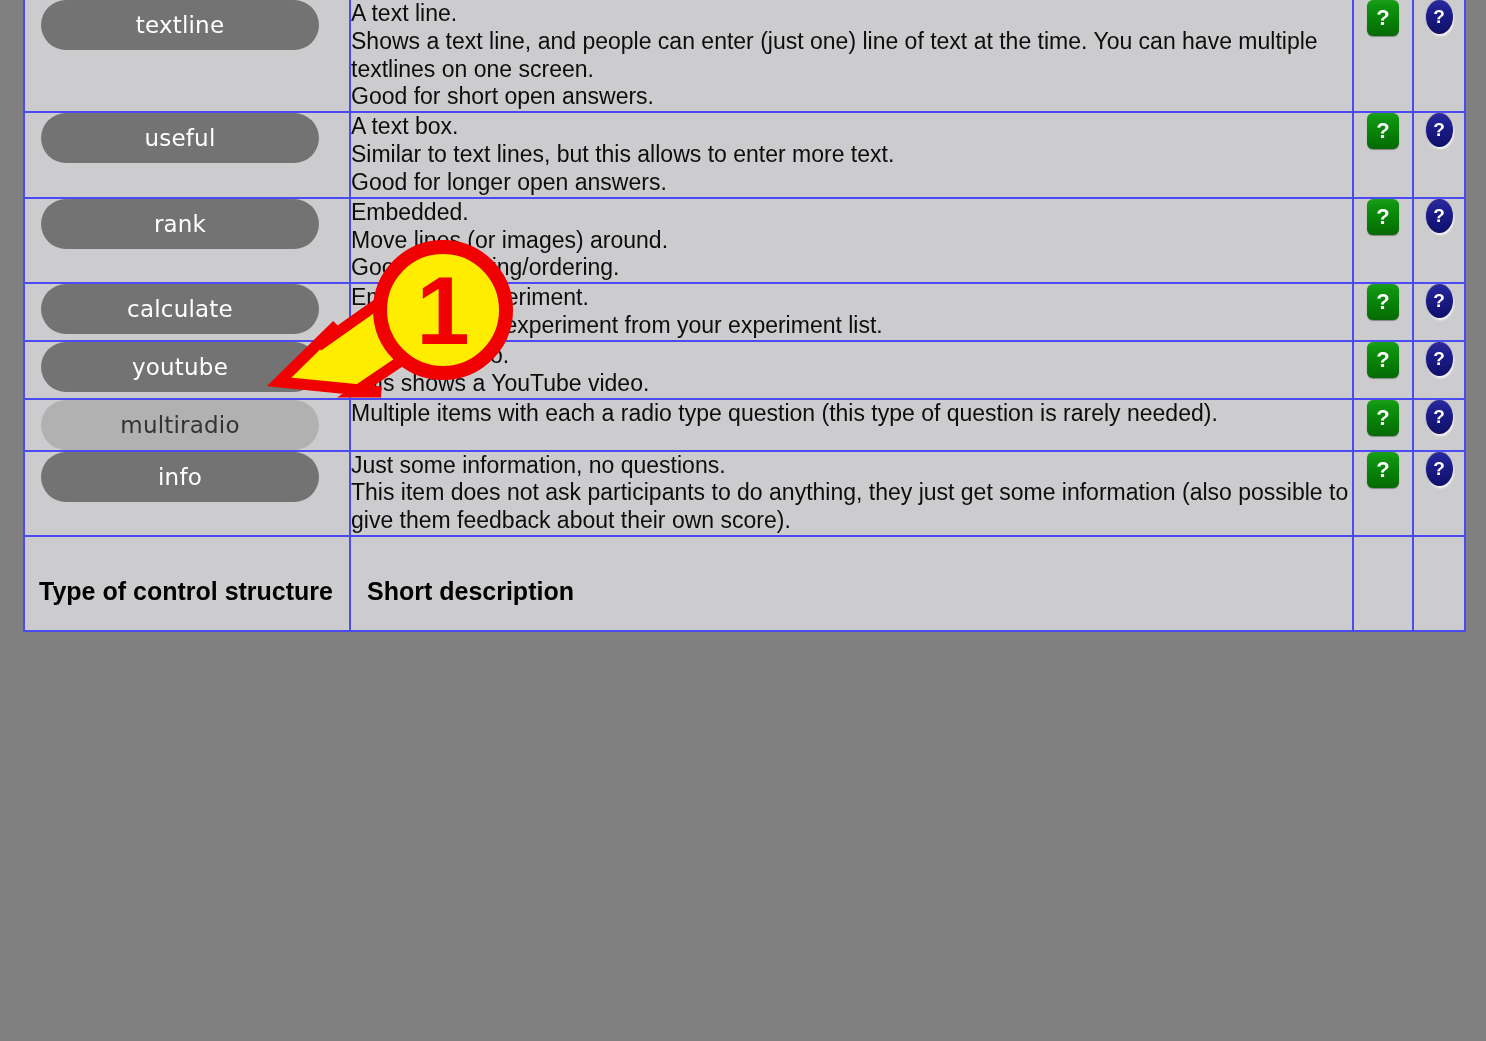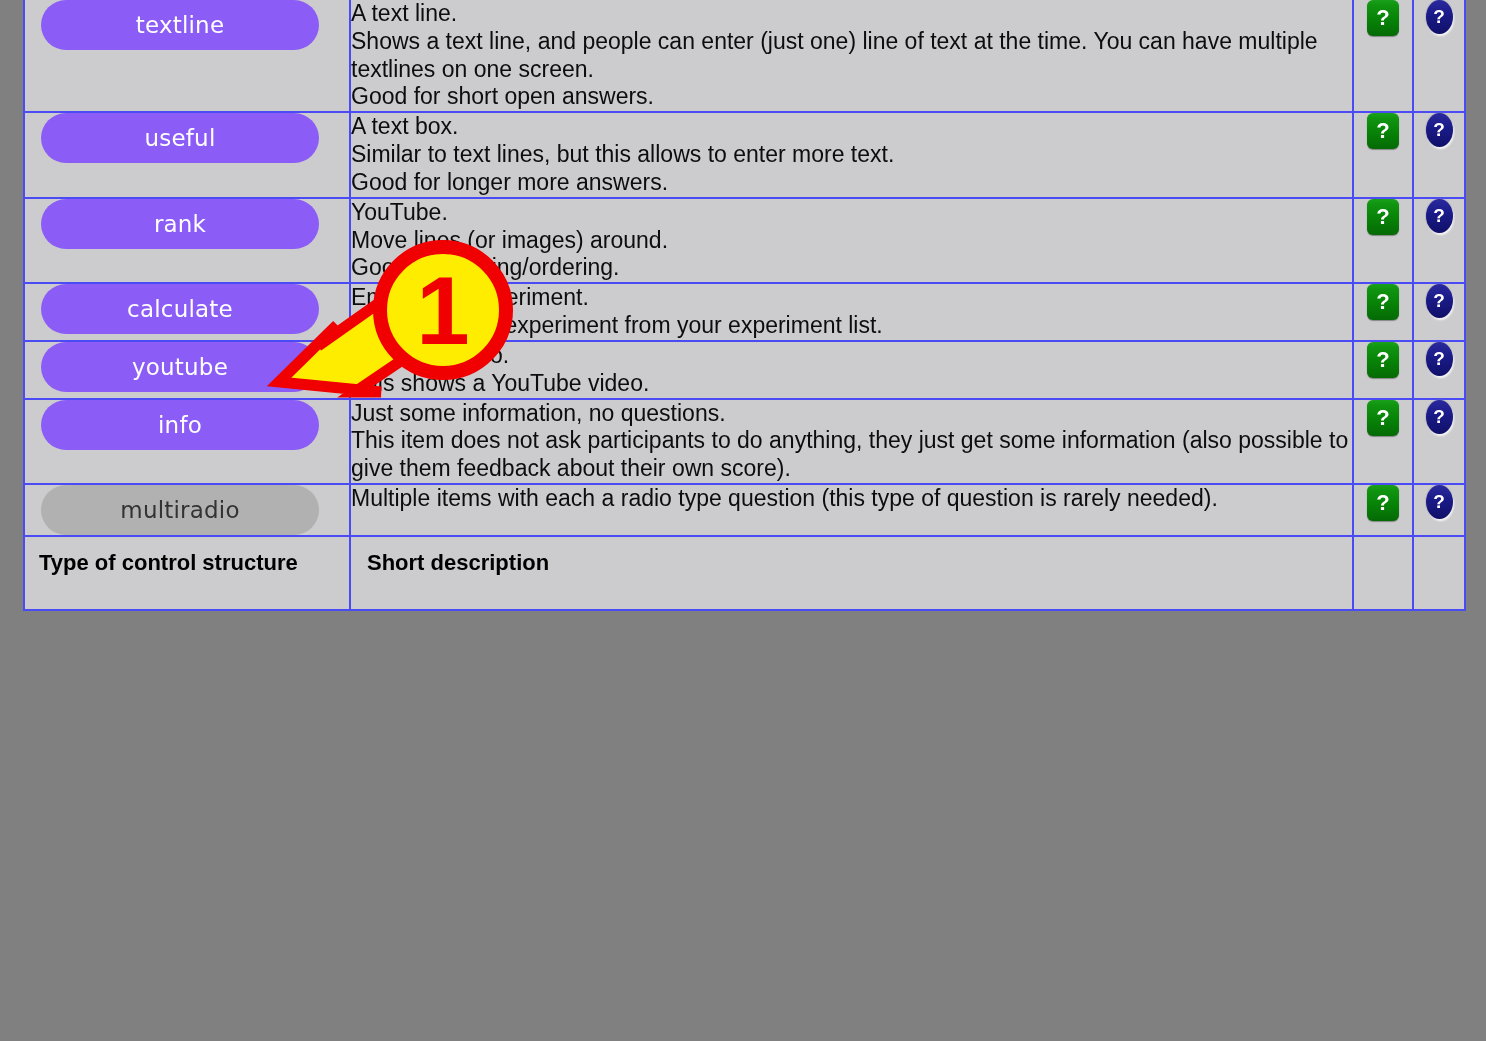--- a/index.html
+++ b/index.html
@@ -55,21 +55,21 @@
 
   
   .btncell { padding: 14px 0 14px 0; }
   .pill {
     display: block;
     width: 278px;
     margin-left: 16px;
     height: 50px;
     line-height: 50px;
     border-radius: 26px;
-    background: #8b5cf6;
+    background: #737373;
     color: #ffffff;
     text-align: center;
     font-size: 23px;
     font-family: "DejaVu Sans", sans-serif;
     letter-spacing: 0.2px;
     user-select: none;
     cursor: pointer;
   }
   .pill.disabled {
     background: #b1b1b1;
@@ -87,22 +87,22 @@
     border-radius: 30px;
   }
   .desccell .ln { display: block; white-space: normal; }
 
   
   td.hdr {
     background: #ffa400;
     padding: 0;
   }
   .hdrtext {
-    padding: 13px 0 24px 14px;
-    font-size: 22px;
+    padding: 40px 0 24px 14px;
+    font-size: 25px;
     font-weight: bold;
     color: #000000;
     font-family: "Liberation Sans", sans-serif;
     white-space: nowrap;
   }
   .hdrtext.c2 { padding-left: 16px; border-radius: 9px; }
   .hdrblank { height: 72px; }
 
   
   .iconcell { text-align: center; padding-top: 12px; }
@@ -185,36 +185,36 @@
           </td>
         </tr>
 
         <tr>
           <td class="btncell">
             <span class="pill">useful</span>
           </td>
           <td class="desccell">
             <span class="ln">A text box.</span>
             <span class="ln">Similar to text lines, but this allows to enter more text.</span>
-            <span class="ln">Good for longer more answers.</span>
+            <span class="ln">Good for longer open answers.</span>
           </td>
           <td class="iconcell">
             <span class="green-help">?</span>
           </td>
           <td class="iconcell">
             <span class="blue-help">?</span>
           </td>
         </tr>
 
         <tr>
           <td class="btncell">
             <span class="pill">rank</span>
           </td>
           <td class="desccell">
-            <span class="ln">YouTube.</span>
+            <span class="ln">Embedded.</span>
             <span class="ln">Move lines (or images) around.</span>
             <span class="ln">Good for ranking/ordering.</span>
           </td>
           <td class="iconcell">
             <span class="green-help">?</span>
           </td>
           <td class="iconcell">
             <span class="blue-help">?</span>
           </td>
         </tr>
@@ -246,40 +246,40 @@
           <td class="iconcell">
             <span class="green-help">?</span>
           </td>
           <td class="iconcell">
             <span class="blue-help">?</span>
           </td>
         </tr>
 
         <tr>
           <td class="btncell">
+            <span class="pill disabled">multiradio</span>
+          </td>
+          <td class="desccell">
+            <span class="ln">Multiple items with each a radio type question (this type of question is rarely needed).</span>
+          </td>
+          <td class="iconcell">
+            <span class="green-help">?</span>
+          </td>
+          <td class="iconcell">
+            <span class="blue-help">?</span>
+          </td>
+        </tr>
+
+        <tr>
+          <td class="btncell">
             <span class="pill">info</span>
           </td>
           <td class="desccell">
             <span class="ln">Just some information, no questions.</span>
             <span class="ln">This item does not ask participants to do anything, they just get some information (also possible to give them feedback about their own score).</span>
-          </td>
-          <td class="iconcell">
-            <span class="green-help">?</span>
-          </td>
-          <td class="iconcell">
-            <span class="blue-help">?</span>
-          </td>
-        </tr>
-
-        <tr>
-          <td class="btncell">
-            <span class="pill disabled">multiradio</span>
-          </td>
-          <td class="desccell">
-            <span class="ln">Multiple items with each a radio type question (this type of question is rarely needed).</span>
           </td>
           <td class="iconcell">
             <span class="green-help">?</span>
           </td>
           <td class="iconcell">
             <span class="blue-help">?</span>
           </td>
         </tr>
 
         <tr>

